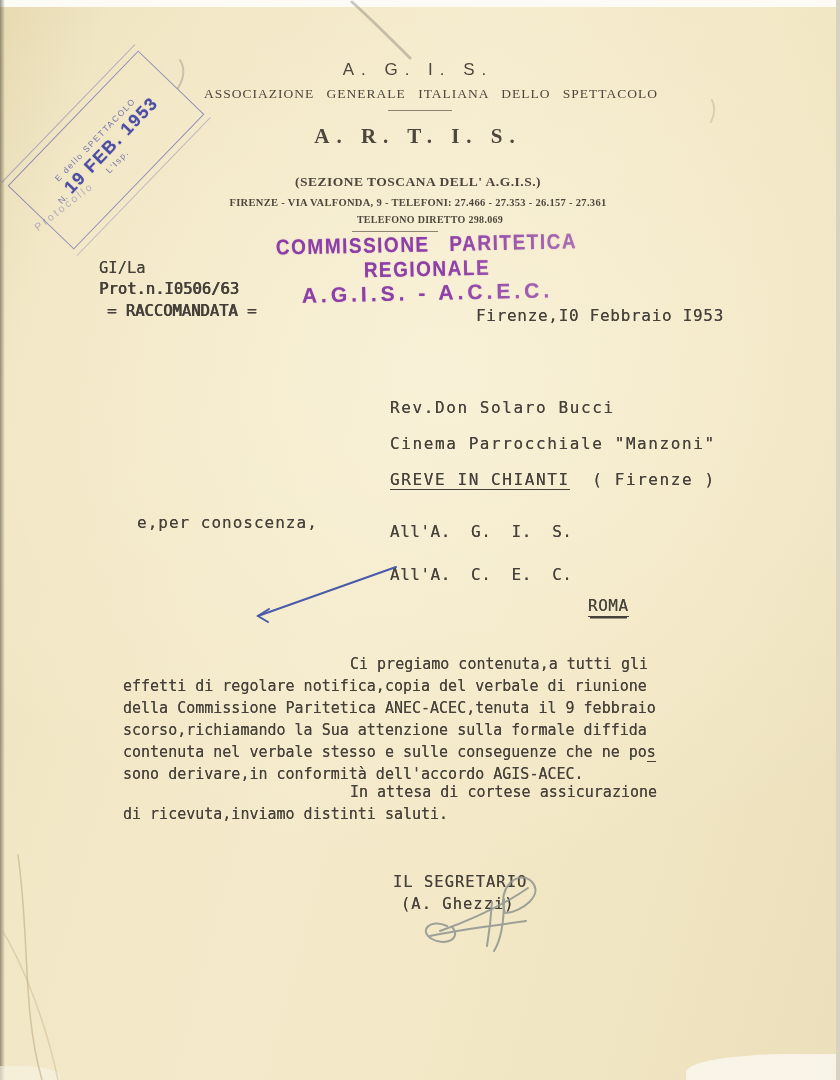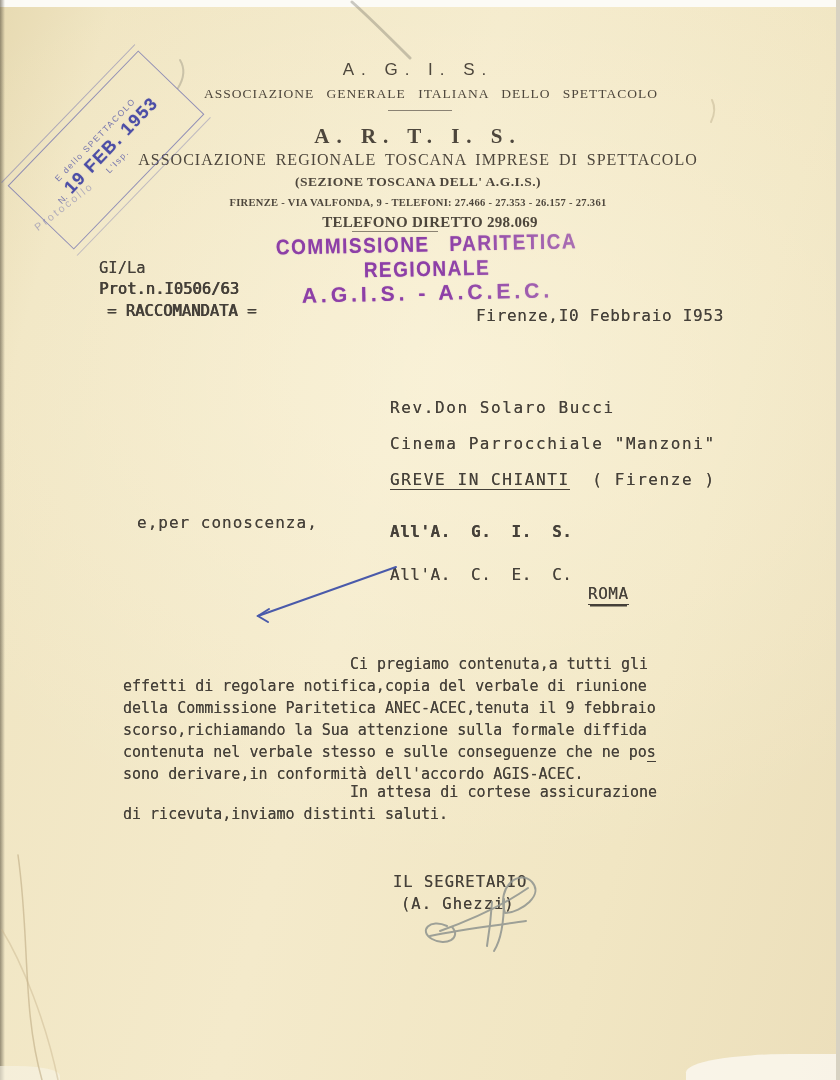--- a/index.html
+++ b/index.html
@@ -20,21 +20,21 @@
 
   
   .lh{position:absolute;left:0;right:0;text-align:center;color:#4d463c;}
   .org1-acr{top:60px;font-size:17px;letter-spacing:7px;font-weight:500;}
   .org1-name{top:86px;font-family:"Liberation Serif",serif;font-size:13.5px;letter-spacing:1px;word-spacing:8px;font-weight:500;padding-left:26px;}
   .div1{position:absolute;left:388px;top:110px;width:64px;border-top:1px solid #8a8273;}
   .org2-acr{top:124px;font-family:"Liberation Serif",serif;font-size:21px;letter-spacing:7px;font-weight:700;}
   .org2-name{top:151px;font-family:"Liberation Serif",serif;font-size:16px;letter-spacing:1px;word-spacing:4px;font-weight:500;}
   .org2-sec{top:174px;font-family:"Liberation Serif",serif;font-size:13.5px;letter-spacing:.5px;font-weight:700;}
   .lh-addr{top:197px;font-family:"Liberation Serif",serif;font-size:10.5px;letter-spacing:.3px;font-weight:700;}
-  .lh-tel{top:214px;font-family:"Liberation Serif",serif;font-size:15px;letter-spacing:.3px;font-weight:700;padding-left:24px;}
+  .lh-tel{top:214px;font-family:"Liberation Serif",serif;font-size:10px;letter-spacing:.3px;font-weight:700;padding-left:24px;}
   .div2{position:absolute;left:352px;top:231px;width:86px;border-top:1.5px solid #6f685a;opacity:.8;}
 
   
   .pstamp{position:absolute;left:262px;top:235px;width:330px;text-align:center;
     transform:rotate(-1.2deg);color:#8d3fa7;
     -webkit-mask-image:linear-gradient(90deg,rgba(0,0,0,1) 55%,rgba(0,0,0,.7));
     mask-image:linear-gradient(90deg,rgba(0,0,0,1) 55%,rgba(0,0,0,.7));}
   .pstamp-l1{font-size:19px;font-weight:700;letter-spacing:1.5px;word-spacing:13px;
     transform:scaleY(1.12);text-shadow:0 0 1px rgba(141,63,167,.55);}
   .pstamp-l2{margin-top:2px;font-size:21px;font-weight:700;letter-spacing:4px;
@@ -77,21 +77,20 @@
 
   <div class="top-strip"></div>
   <div class="edge-left"></div>
   <div class="corner-white"></div>
   <div class="corner-white2"></div>
 
   <div class="lh org1-acr">A. G. I. S.</div>
   <div class="lh org1-name">ASSOCIAZIONE GENERALE ITALIANA DELLO SPETTACOLO</div>
   <div class="div1"></div>
   <div class="lh org2-acr">A.  R.  T.  I.  S.</div>
-  <div class="lh org2-name">ASSOCIAZIONE REGIONALE TOSCANA IMPRESE DI SPETTACOLO</div>
   <div class="lh org2-sec">(SEZIONE TOSCANA DELL' A.G.I.S.)</div>
   <div class="lh lh-addr">FIRENZE - VIA VALFONDA, 9 - TELEFONI: 27.466 - 27.353 - 26.157 - 27.361</div>
   <div class="lh lh-tel">TELEFONO DIRETTO 298.069</div>
   <div class="div2"></div>
 
   <div class="pstamp">
     <div class="pstamp-l1">COMMISSIONE PARITETICA REGIONALE</div>
     <div class="pstamp-l2">A.G.I.S. - A.C.E.C.</div>
   </div>
 
@@ -109,23 +108,23 @@
   <div class="t ref bold-type" style="left:99px;top:280px;">Prot.n.I0506/63</div>
   <div class="t ref bold-type" style="left:107px;top:302px;text-align:center;">= RACCOMANDATA =</div>
 
   <div class="t dateline" style="left:476px;top:306px;">Firenze,I0 Febbraio I953</div>
 
   <div class="t rcpt" style="left:390px;top:398px;">Rev.Don Solaro Bucci</div>
   <div class="t rcpt" style="left:390px;top:434px;">Cinema Parrocchiale "Manzoni"</div>
   <div class="t rcpt" style="left:390px;top:470px;"><span class="u">GREVE IN CHIANTI</span><span>  ( Firenze )</span></div>
 
   <div class="t cc" style="left:137px;top:513px;letter-spacing:1px;">e,per conoscenza,</div>
-  <div class="t cc" style="left:390px;top:522px;font-weight:bold;">All'A.  G.  I.  S.</div>
+  <div class="t cc" style="left:390px;top:522px;">All'A.  G.  I.  S.</div>
   <div class="t cc" style="left:390px;top:565px;">All'A.  C.  E.  C.</div>
-  <div class="t cc" style="left:588px;top:584px;text-align:center;"><span class="uu">ROMA</span></div>
+  <div class="t cc" style="left:588px;top:596px;text-align:center;"><span class="uu">ROMA</span></div>
 
   <div class="t" style="left:350px;top:655px;">Ci pregiamo contenuta,a tutti gli</div>
   <div class="t" style="left:123px;top:677px;">effetti di regolare notifica,copia del verbale di riunione</div>
   <div class="t" style="left:123px;top:699px;">della Commissione Paritetica ANEC-ACEC,tenuta il 9 febbraio</div>
   <div class="t" style="left:123px;top:721px;">scorso,richiamando la Sua attenzione sulla formale diffida</div>
   <div class="t" style="left:123px;top:743px;"><span>contenuta nel verbale stesso e sulle conseguenze che ne po</span><span class="u">s</span></div>
   <div class="t" style="left:123px;top:765px;">sono derivare,in conformità dell'accordo AGIS-ACEC.</div>
 
   <div class="t" style="left:350px;top:783px;">In attesa di cortese assicurazione</div>
   <div class="t" style="left:123px;top:805px;">di ricevuta,inviamo distinti saluti.</div>

